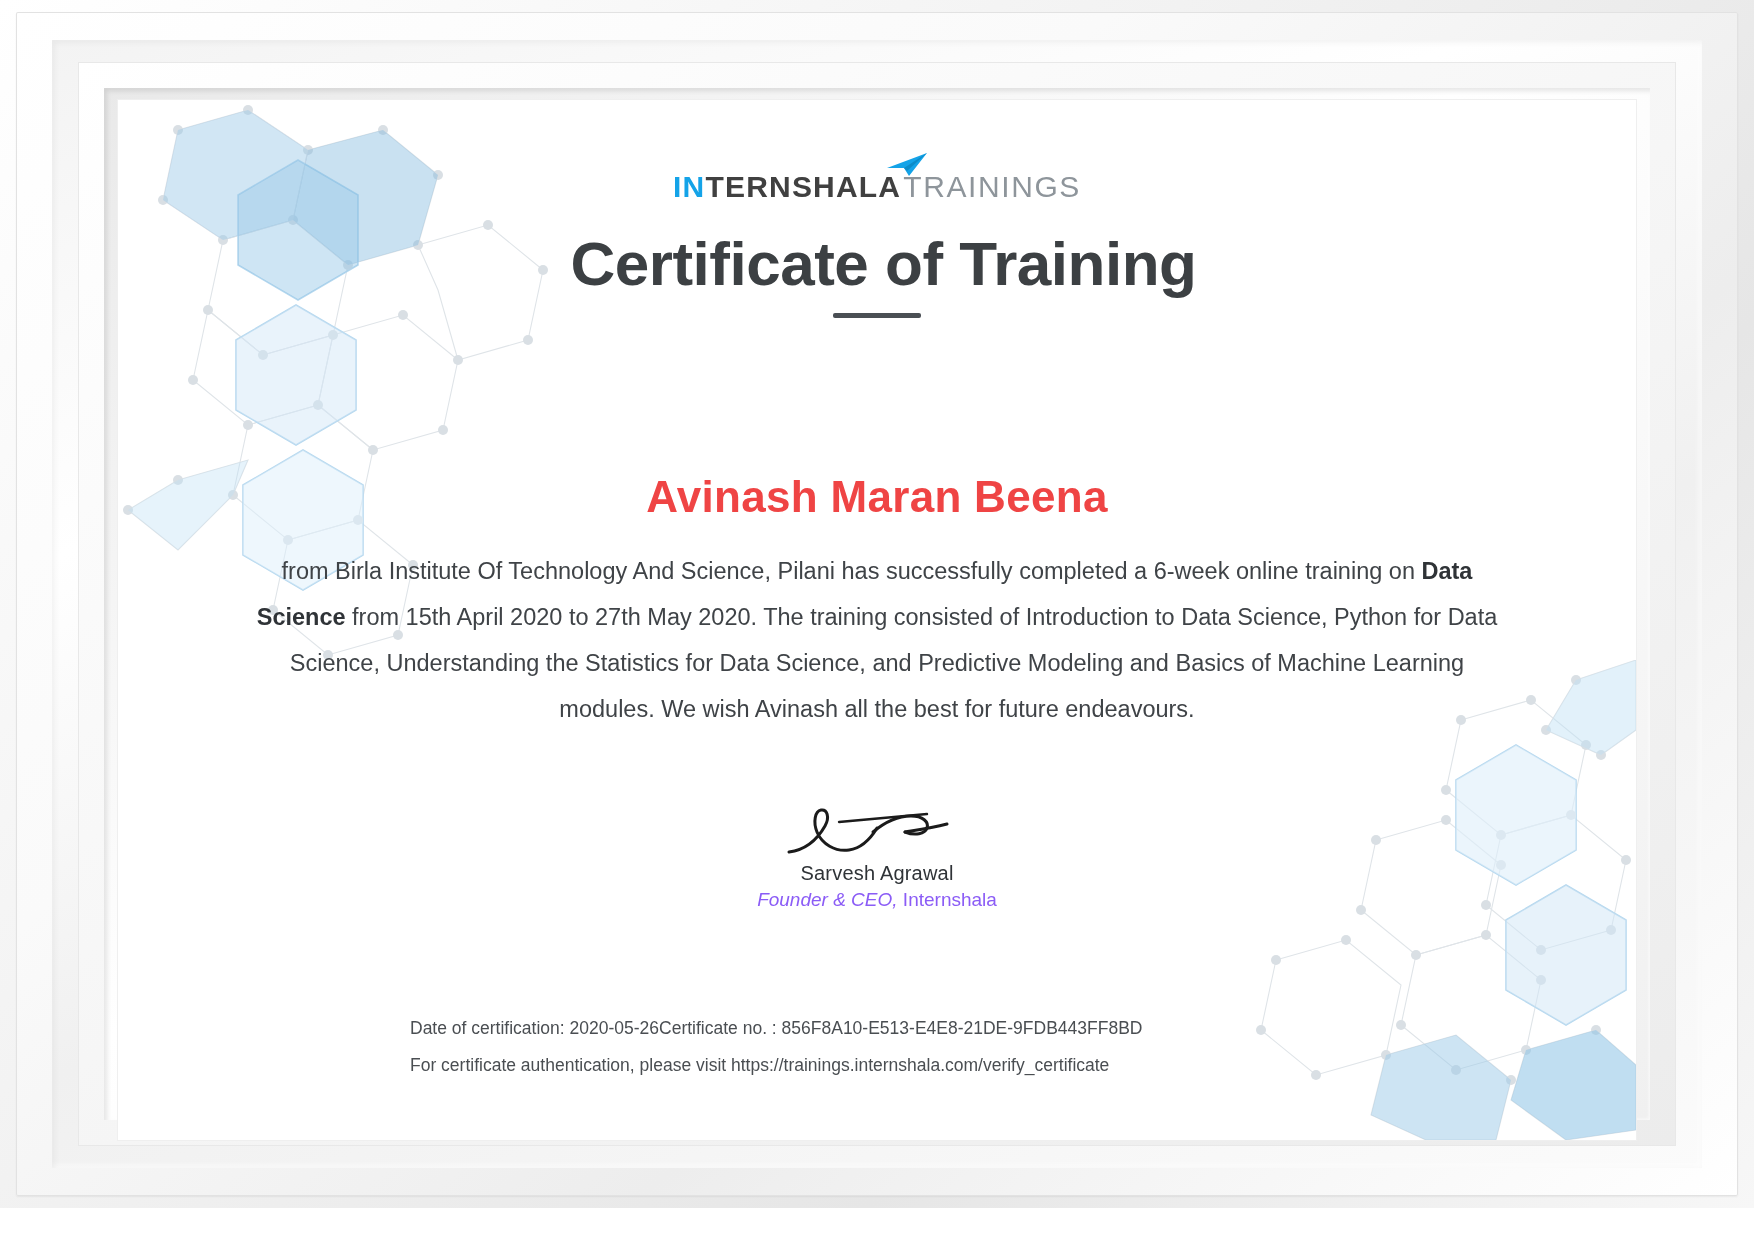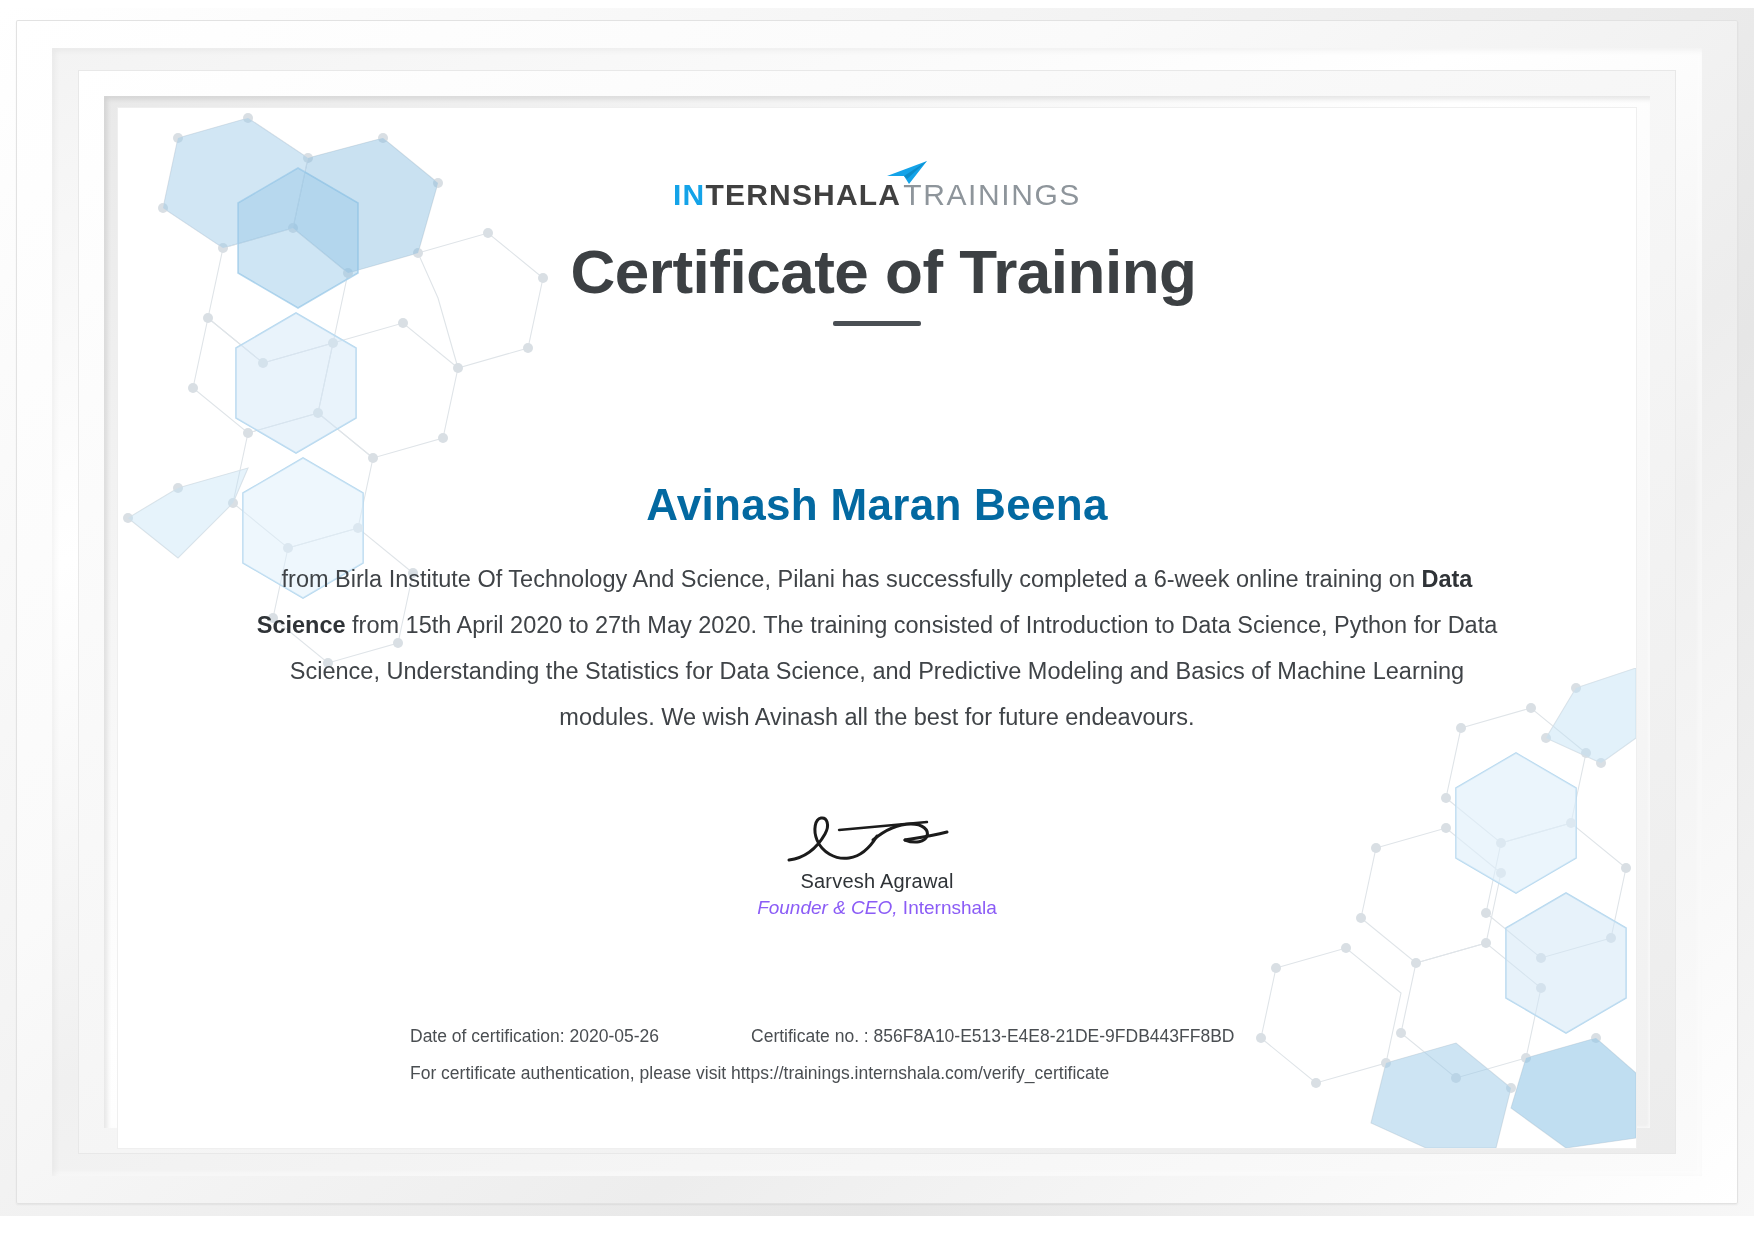--- a/index.html
+++ b/index.html
@@ -10,21 +10,21 @@
   body {
     width: 1754px;
     height: 1240px;
     font-family: "Liberation Sans", sans-serif;
     overflow: hidden;
   }
 
   
   .frame-outer {
     position: absolute;
-    left: 0; top: 8px;
+    left: 0; top: 0;
     width: 1754px;
     height: 1208px;
     background:
       linear-gradient(135deg, #ffffff 0%, #f2f2f2 40%, #e6e6e6 70%, #f7f7f7 100%);
   }
   .frame-bevel-1 {
     position: absolute;
     left: 16px; top: 12px; right: 16px; bottom: 12px;
     background: linear-gradient(140deg, #ffffff 0%, #fafafa 35%, #ededed 65%, #ffffff 100%);
     box-shadow: inset 0 0 0 1px #e2e2e2, 0 1px 2px rgba(0,0,0,0.06);
@@ -139,21 +139,21 @@
     border-radius: 2px;
   }
 
   .recipient {
     position: absolute;
     top: 372px;
     left: 0; right: 0;
     text-align: center;
     font-size: 44px;
     font-weight: bold;
-    color: #0369a1;
+    color: #ef4444;
     letter-spacing: 0.3px;
   }
 
   .body-text {
     position: absolute;
     top: 448px;
     left: 122px;
     width: 1274px;
     text-align: center;
     font-size: 23.5px;
@@ -190,21 +190,20 @@
     position: absolute;
     bottom: 58px;
     left: 292px;
     width: 1000px;
     color: #4a4e52;
     font-size: 17.5px;
     line-height: 33px;
   }
   .footer-line-1 {
     display: flex;
-    gap: 92px;
     text-align: center;
   }
   .footer-line-2 { margin-top: 4px; }
 </style>
 </head>
 <body>
 
 <div class="frame-outer">
   <div class="frame-bevel-1"></div>
   <div class="frame-bevel-2"></div>

